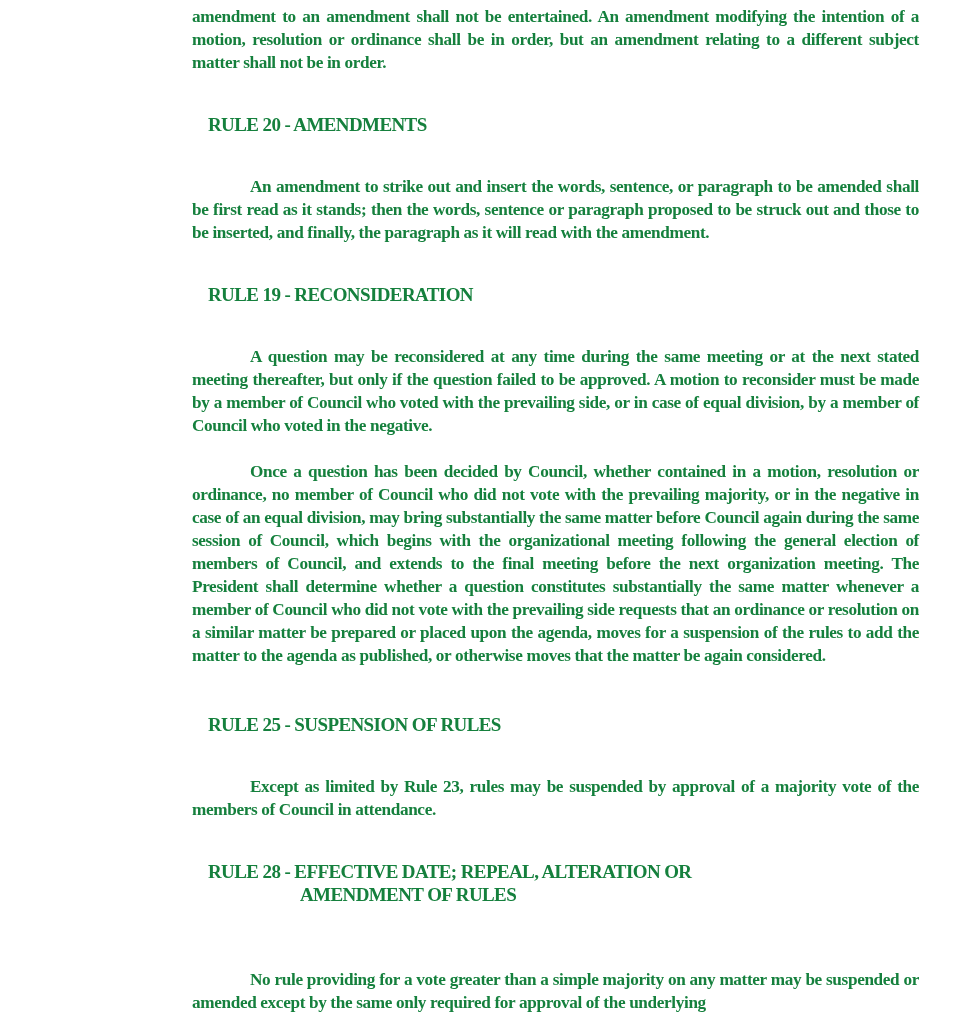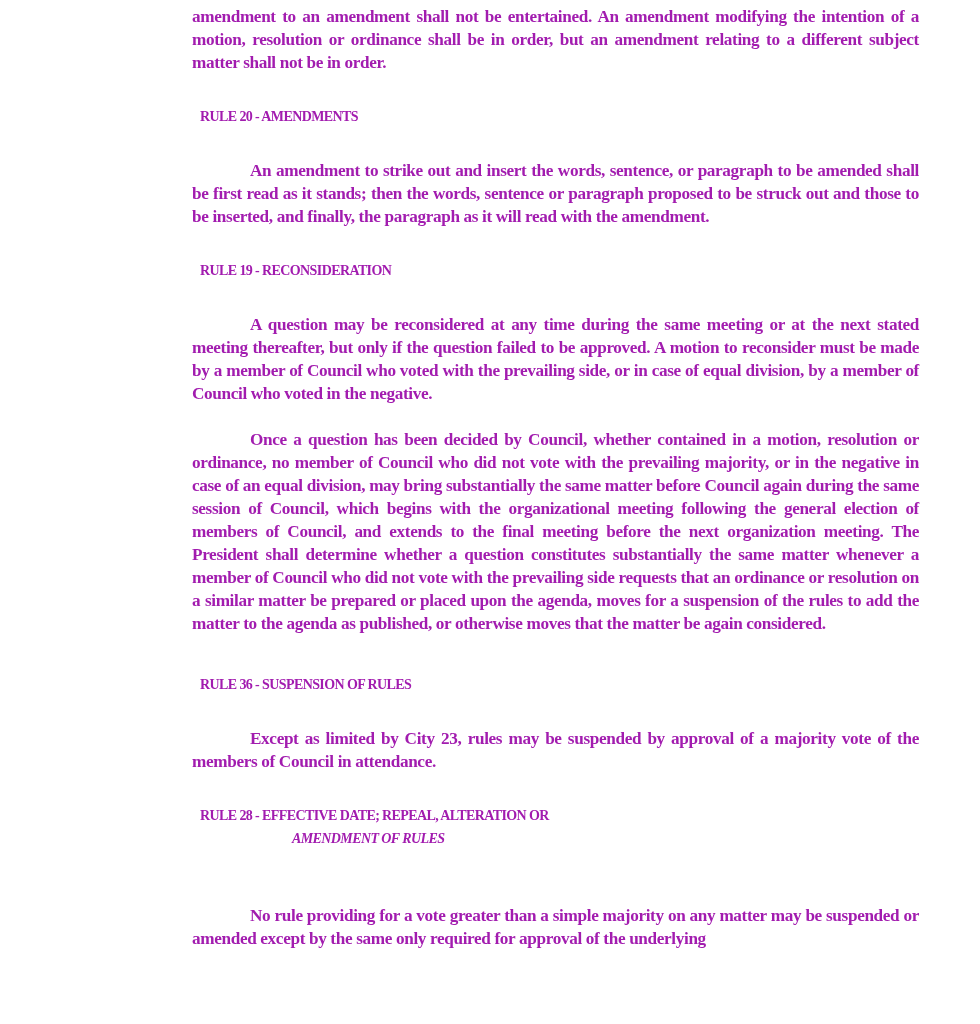--- a/index.html
+++ b/index.html
@@ -1,27 +1,27 @@
 <!DOCTYPE html>
 <html><head>
 <meta charset="utf-8">
 <style>
   html, body { margin: 0; padding: 0; background: #ffffff; }
   body { width: 980px; height: 1024px; overflow: hidden; position: relative; }
   .page {
     position: absolute; left: 192px; top: 5px; width: 727px;
     font-family: "Liberation Serif", "DejaVu Serif", serif;
-    font-weight: bold; color: #a21caf;
+    font-weight: bold; color: #15803d;
     font-size: 17.2px; line-height: 23px;
     letter-spacing: -0.35px;
   }
   .para { text-align: justify; text-indent: 58px; margin: 0; }
   .para.noindent { text-indent: 0; }
-  .heading { margin: 8px; letter-spacing: -0.6px; font-size: 14px; }
-  .heading .cont { display: block; padding-left: 92px; font-style: italic; }
+  .heading { margin: 16px; letter-spacing: -0.6px; font-size: 19px; }
+  .heading .cont { display: block; padding-left: 92px; }
   .gap-md { height: 23px; }
   .gap-lg { height: 30px; }
 </style>
 </head>
 <body>
 
 <div class="page">
   <p class="para noindent">amendment to an amendment shall not be entertained. An amendment modifying the intention of a motion, resolution or ordinance shall be in order, but an amendment relating to a different subject matter shall not be in order.</p>
   <div class="gap-md"></div>
 
@@ -30,23 +30,23 @@
   <p class="para">An amendment to strike out and insert the words, sentence, or paragraph to be amended shall be first read as it stands; then the words, sentence or paragraph proposed to be struck out and those to be inserted, and finally, the paragraph as it will read with the amendment.</p>
   <div class="gap-md"></div>
 
   <p class="heading">RULE 19 - RECONSIDERATION</p>
   <div class="gap-md"></div>
   <p class="para">A question may be reconsidered at any time during the same meeting or at the next stated meeting thereafter, but only if the question failed to be approved. A motion to reconsider must be made by a member of Council who voted with the prevailing side, or in case of equal division, by a member of Council who voted in the negative.</p>
   <div class="gap-md"></div>
   <p class="para">Once a question has been decided by Council, whether contained in a motion, resolution or ordinance, no member of Council who did not vote with the prevailing majority, or in the negative in case of an equal division, may bring substantially the same matter before Council again during the same session of Council, which begins with the organizational meeting following the general election of members of Council, and extends to the final meeting before the next organization meeting. The President shall determine whether a question constitutes substantially the same matter whenever a member of Council who did not vote with the prevailing side requests that an ordinance or resolution on a similar matter be prepared or placed upon the agenda, moves for a suspension of the rules to add the matter to the agenda as published, or otherwise moves that the matter be again considered.</p>
   <div class="gap-lg"></div>
 
-  <p class="heading">RULE 36 - SUSPENSION OF RULES</p>
+  <p class="heading">RULE 25 - SUSPENSION OF RULES</p>
   <div class="gap-md"></div>
-  <p class="para">Except as limited by City 23, rules may be suspended by approval of a majority vote of the members of Council in attendance.</p>
+  <p class="para">Except as limited by Rule 23, rules may be suspended by approval of a majority vote of the members of Council in attendance.</p>
   <div class="gap-md"></div>
 
   <p class="heading">
     <span>RULE 28 - EFFECTIVE DATE; REPEAL, ALTERATION OR</span>
     <span class="cont">AMENDMENT OF RULES</span>
   </p>
   <div class="gap-md"></div>
   <div class="gap-md"></div>
   <p class="para">No rule providing for a vote greater than a simple majority on any matter may be suspended or amended except by the same only required for approval of the underlying</p>
 </div>

